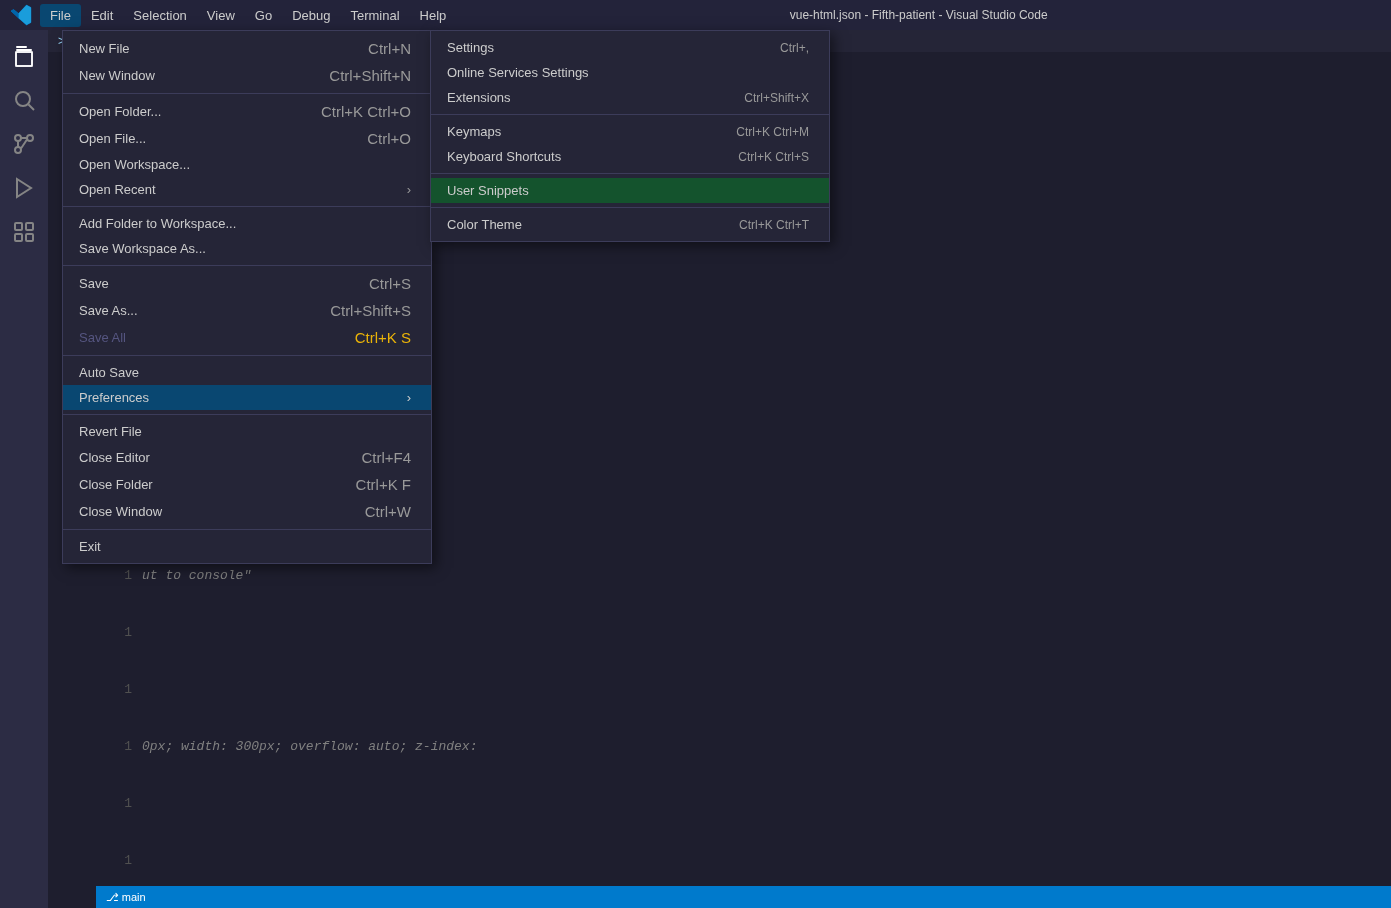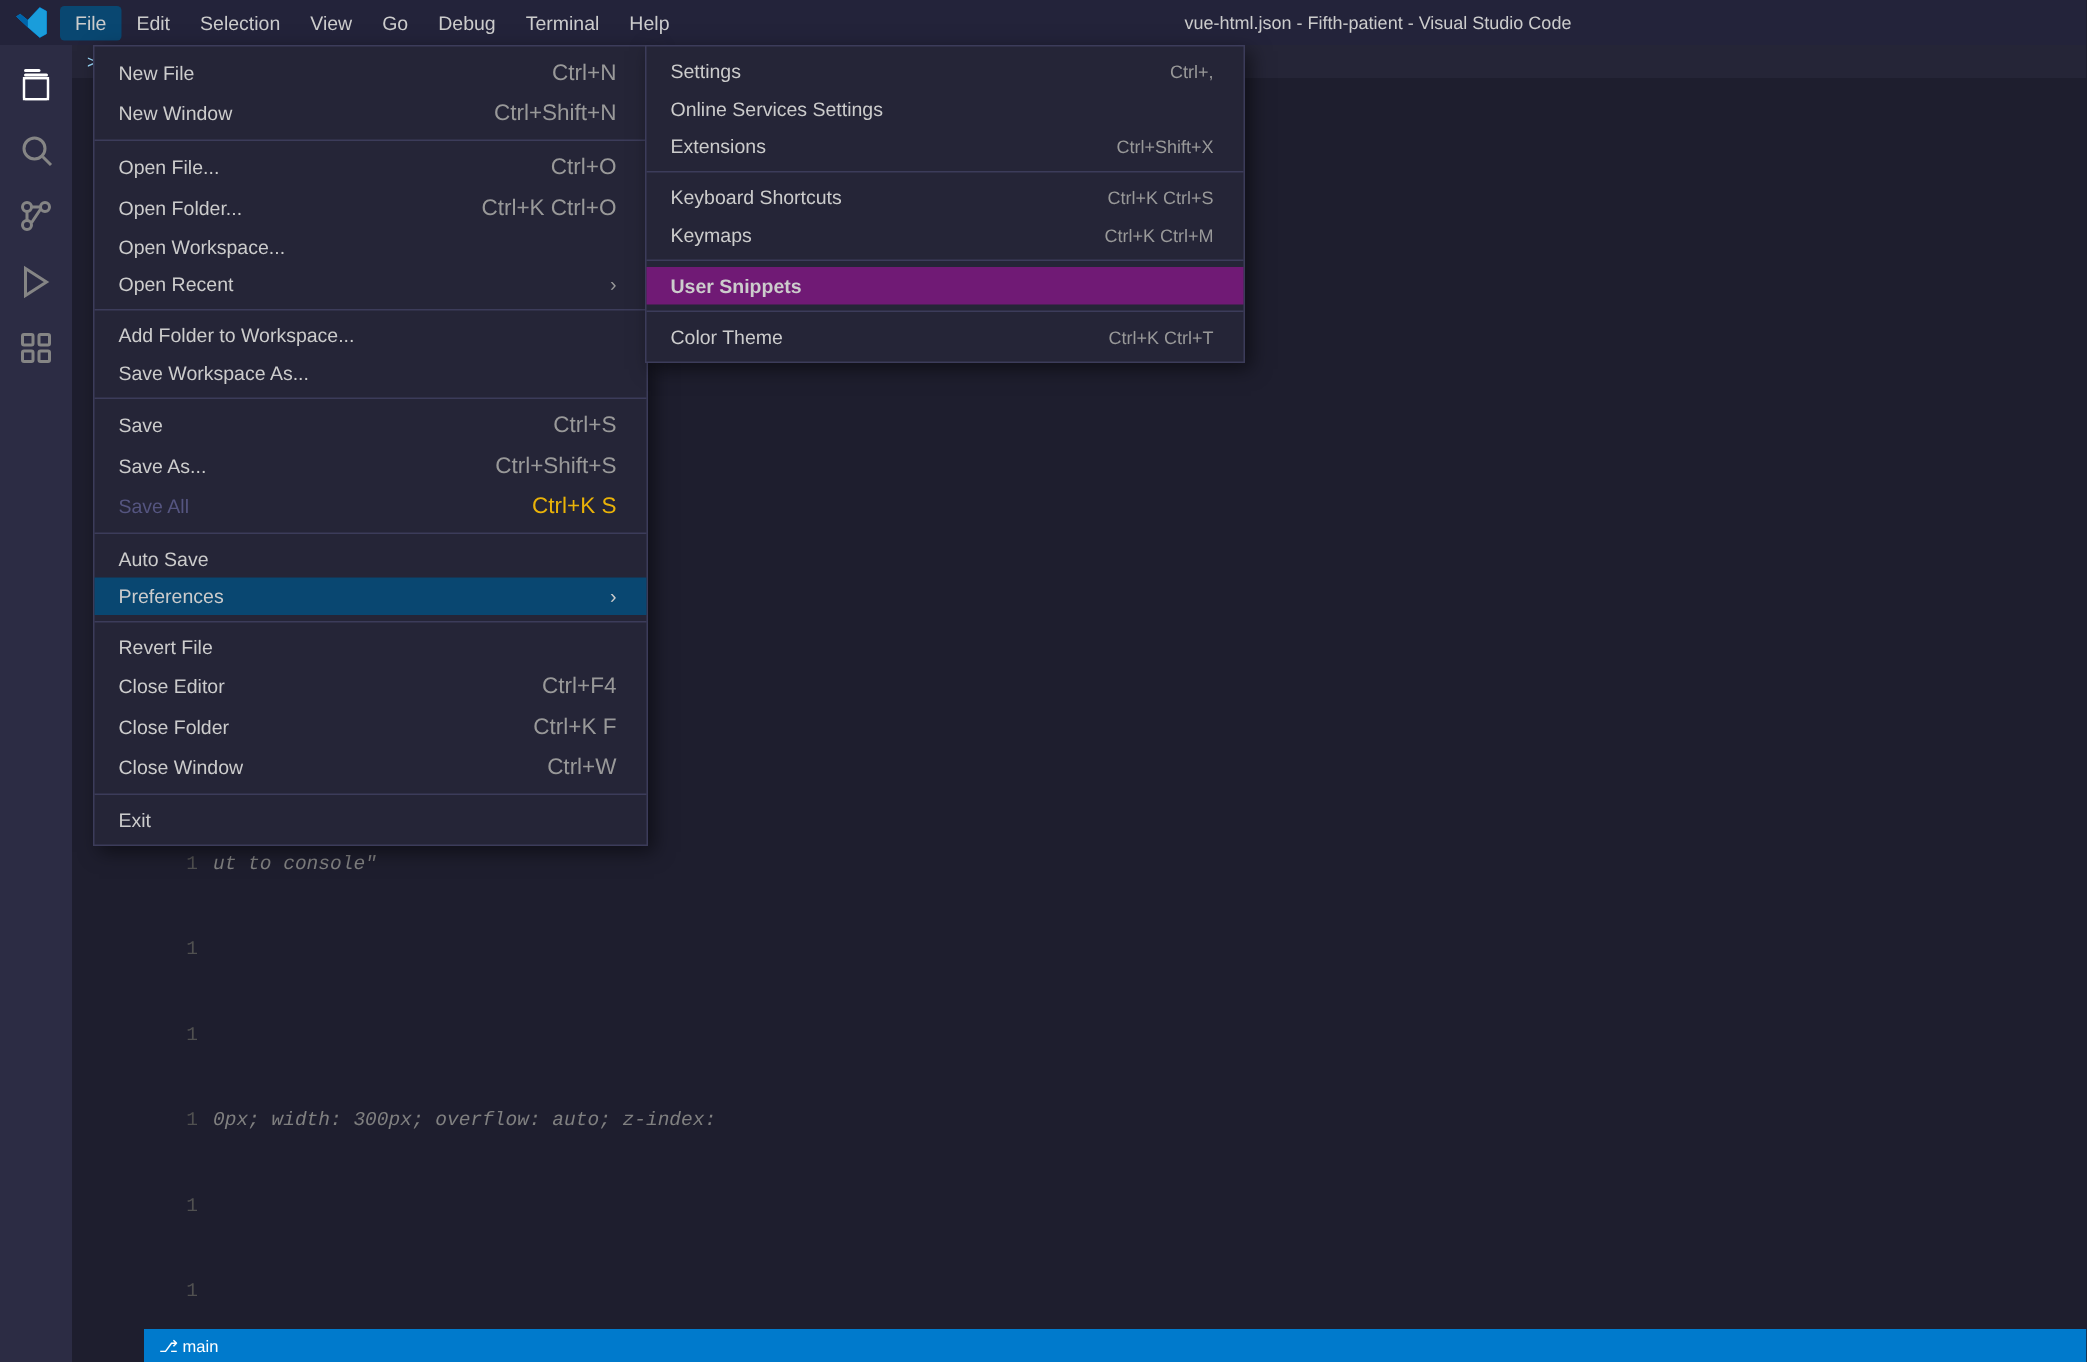--- a/index.html
+++ b/index.html
@@ -218,22 +218,21 @@
     .pref-item {
       display: flex;
       justify-content: space-between;
       align-items: center;
       padding: 5px 20px 5px 16px;
       cursor: pointer;
       color: #cccccc;
       font-size: 13px;
     }
     .pref-item.highlighted {
-      background: #701a75;
-      font-weight: bold;
+      background: #14532d;
     }
     .pref-shortcut {
       color: #999999;
       font-size: 12px;
     }
     .pref-separator {
       height: 1px;
       background: #3c3c5a;
       margin: 4px 0;
     }
@@ -387,26 +386,26 @@
       <span>New File</span>
       <span class="dropdown-shortcut">Ctrl+N</span>
     </div>
     <div class="dropdown-item">
       <span>New Window</span>
       <span class="dropdown-shortcut">Ctrl+Shift+N</span>
     </div>
     <div class="dropdown-separator"></div>
 
     <div class="dropdown-item">
+      <span>Open Folder...</span>
+      <span class="dropdown-shortcut">Ctrl+K Ctrl+O</span>
+    </div>
+    <div class="dropdown-item">
       <span>Open File...</span>
       <span class="dropdown-shortcut">Ctrl+O</span>
-    </div>
-    <div class="dropdown-item">
-      <span>Open Folder...</span>
-      <span class="dropdown-shortcut">Ctrl+K Ctrl+O</span>
     </div>
     <div class="dropdown-item">
       <span>Open Workspace...</span>
     </div>
     <div class="dropdown-item">
       <span>Open Recent</span>
       <span class="dropdown-arrow">›</span>
     </div>
     <div class="dropdown-separator"></div>
 
@@ -470,26 +469,26 @@
     </div>
     <div class="pref-item">
       <span>Online Services Settings</span>
     </div>
     <div class="pref-item">
       <span>Extensions</span>
       <span class="pref-shortcut">Ctrl+Shift+X</span>
     </div>
     <div class="pref-separator"></div>
     <div class="pref-item">
+      <span>Keymaps</span>
+      <span class="pref-shortcut">Ctrl+K Ctrl+M</span>
+    </div>
+    <div class="pref-item">
       <span>Keyboard Shortcuts</span>
       <span class="pref-shortcut">Ctrl+K Ctrl+S</span>
-    </div>
-    <div class="pref-item">
-      <span>Keymaps</span>
-      <span class="pref-shortcut">Ctrl+K Ctrl+M</span>
     </div>
     <div class="pref-separator"></div>
     <div class="pref-item highlighted">
       <span>User Snippets</span>
     </div>
     <div class="pref-separator"></div>
     <div class="pref-item">
       <span>Color Theme</span>
       <span class="pref-shortcut">Ctrl+K Ctrl+T</span>
     </div>

